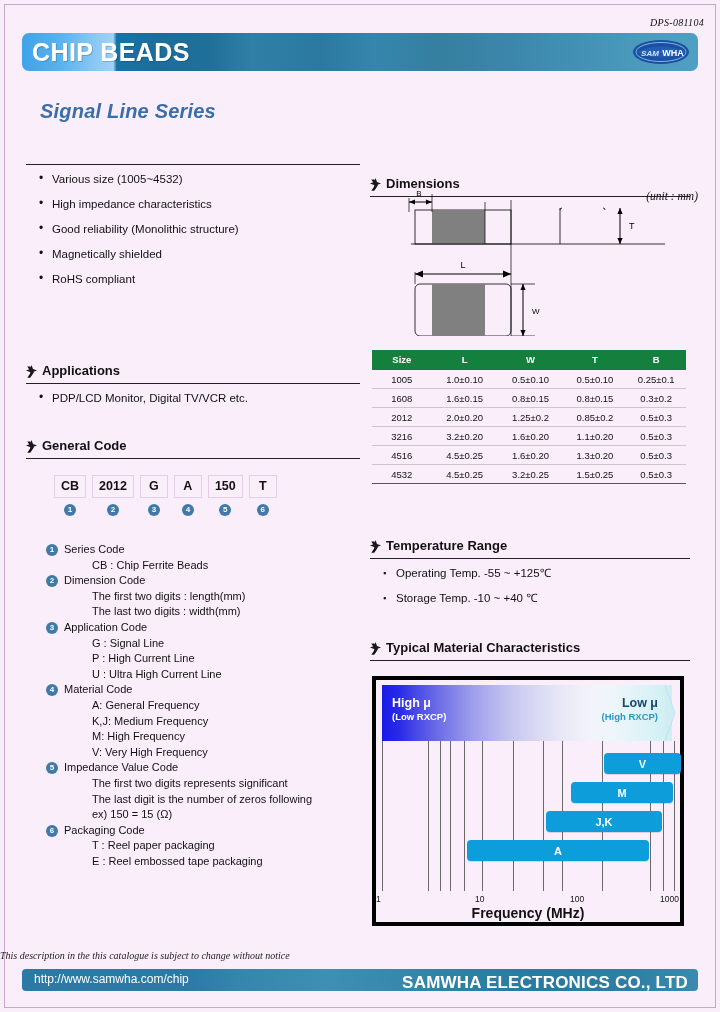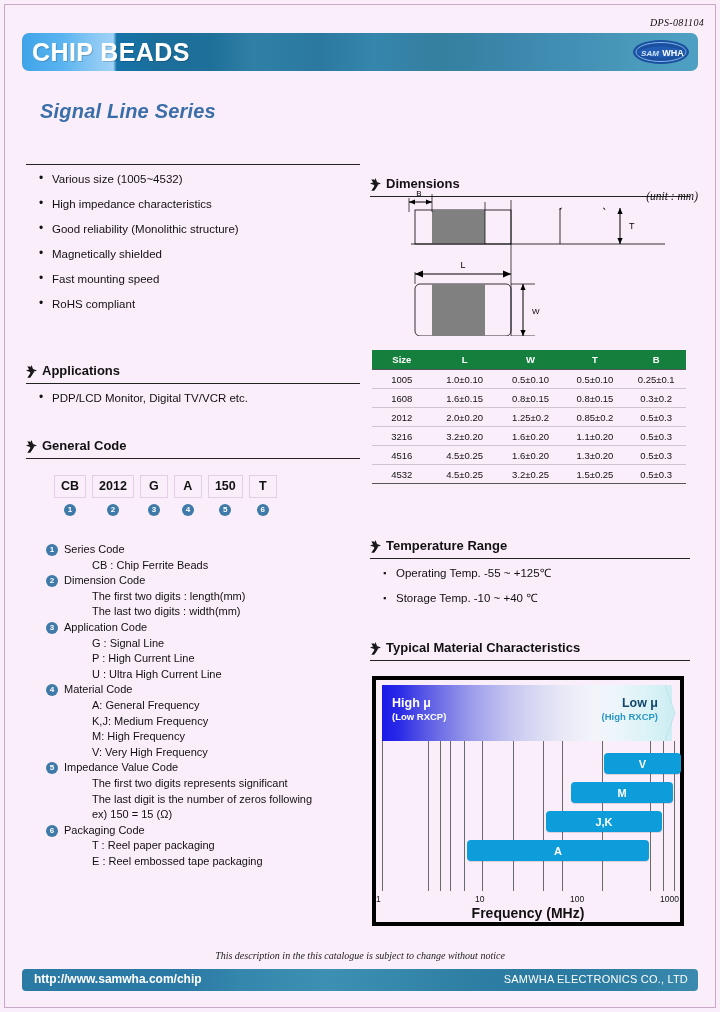--- a/index.html
+++ b/index.html
@@ -216,41 +216,41 @@
   .axis-labels span { position: absolute; top: 0; }
   .freq-title {
     position: absolute; left: 372px; top: 905px;
     width: 312px; text-align: center;
     font-size: 14px; font-weight: bold; color: #111;
   }
 
   
   .foot-note {
     position: absolute; left: 0; top: 950px; width: 720px;
-    text-align: center;
+    text-align: left;
     font-family: "Liberation Serif", serif;
     font-style: italic; font-size: 10px; color: #222;
   }
   .foot-bar {
     position: absolute; left: 22px; top: 969px;
     width: 676px; height: 22px;
     border-radius: 4px; overflow: hidden;
     background: linear-gradient(to right,
       #2b79a5 0%, #2b79a5 24%, #3486ac 32%,
       #3d8fb3 45%, #3788ad 55%, #2f7fa5 66%,
       #2a79a0 78%, #2f7ea4 90%, #3b8bb0 100%);
   }
   .foot-url {
     position: absolute; left: 34px; top: 972px;
-    color: #fff; font-size: 12px; font-weight: bold;
+    color: #fff; font-size: 12px; font-weight: normal;
     z-index: 3;
   }
   .foot-co {
     position: absolute; right: 32px; top: 973px;
-    color: #fff; font-size: 11px; font-weight: normal;
+    color: #fff; font-size: 17px; font-weight: bold;
     z-index: 3; letter-spacing: 0.2px;
   }
 </style>
 </head>
 <body>
 
 <div class="page-border"></div>
 
 <div class="doc-code">DPS-081104</div>
 
@@ -269,21 +269,20 @@
 
 <div class="series-title">Signal Line Series</div>
 
 <div class="sec" style="left:26px; top:160px; width:334px;">
   <div class="rule"></div>
   <ul class="feat">
     <li>Various size (1005~4532)</li>
     <li>High impedance characteristics</li>
     <li>Good reliability (Monolithic structure)</li>
     <li>Magnetically shielded</li>
-    <li>Fast mounting speed</li>
     <li>RoHS compliant</li>
   </ul>
 </div>
 
 <div class="sec" style="left:26px; top:363px; width:334px;">
   <div class="sec-head">
     <svg class="diamond-bullet" viewBox="0 0 11 11">
       <path d="M5.5 0 L7 4 L11 5.5 L7 7 L5.5 11 L4 7 L0 5.5 L4 4 Z" fill="#1a1a1a"></path>
     </svg>
     <span>Applications</span>

